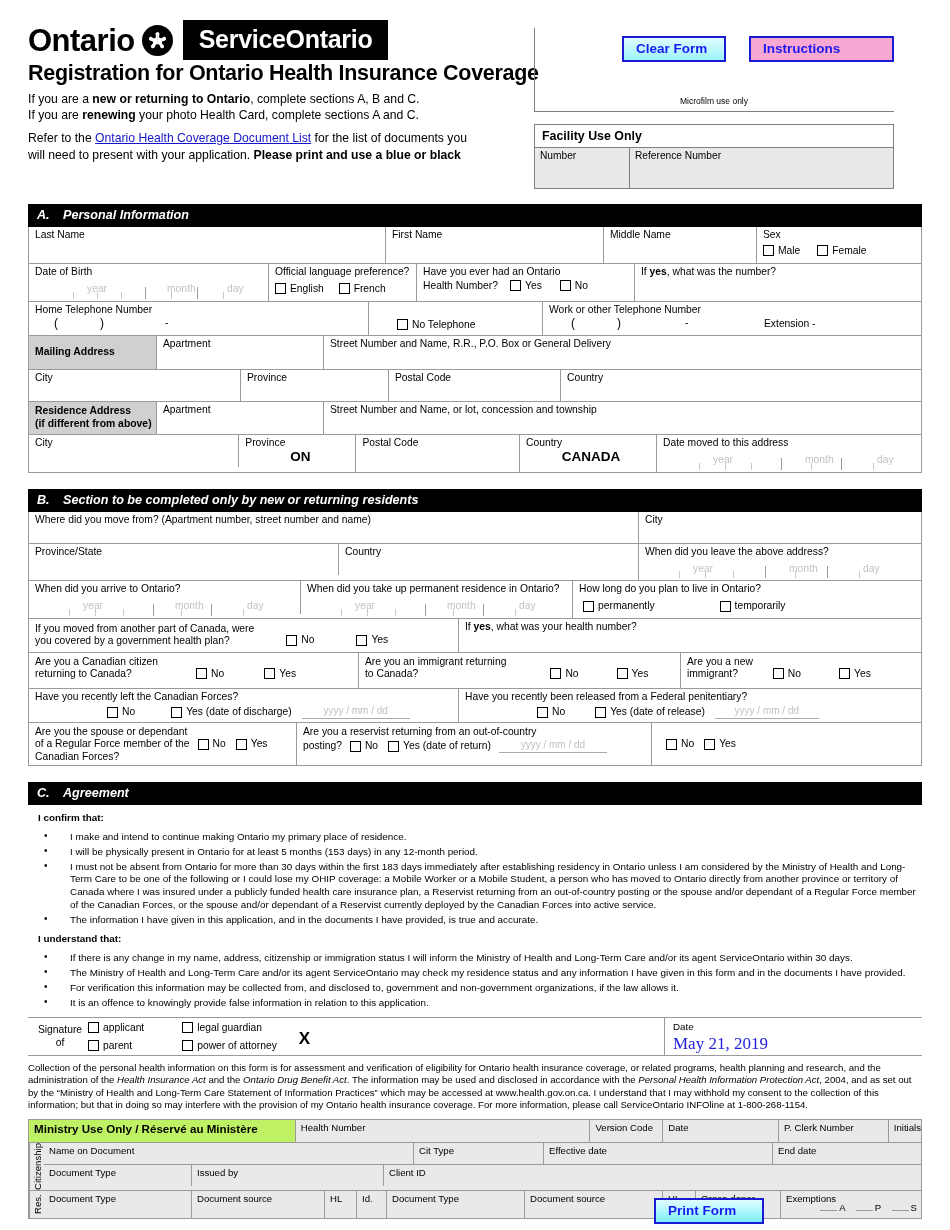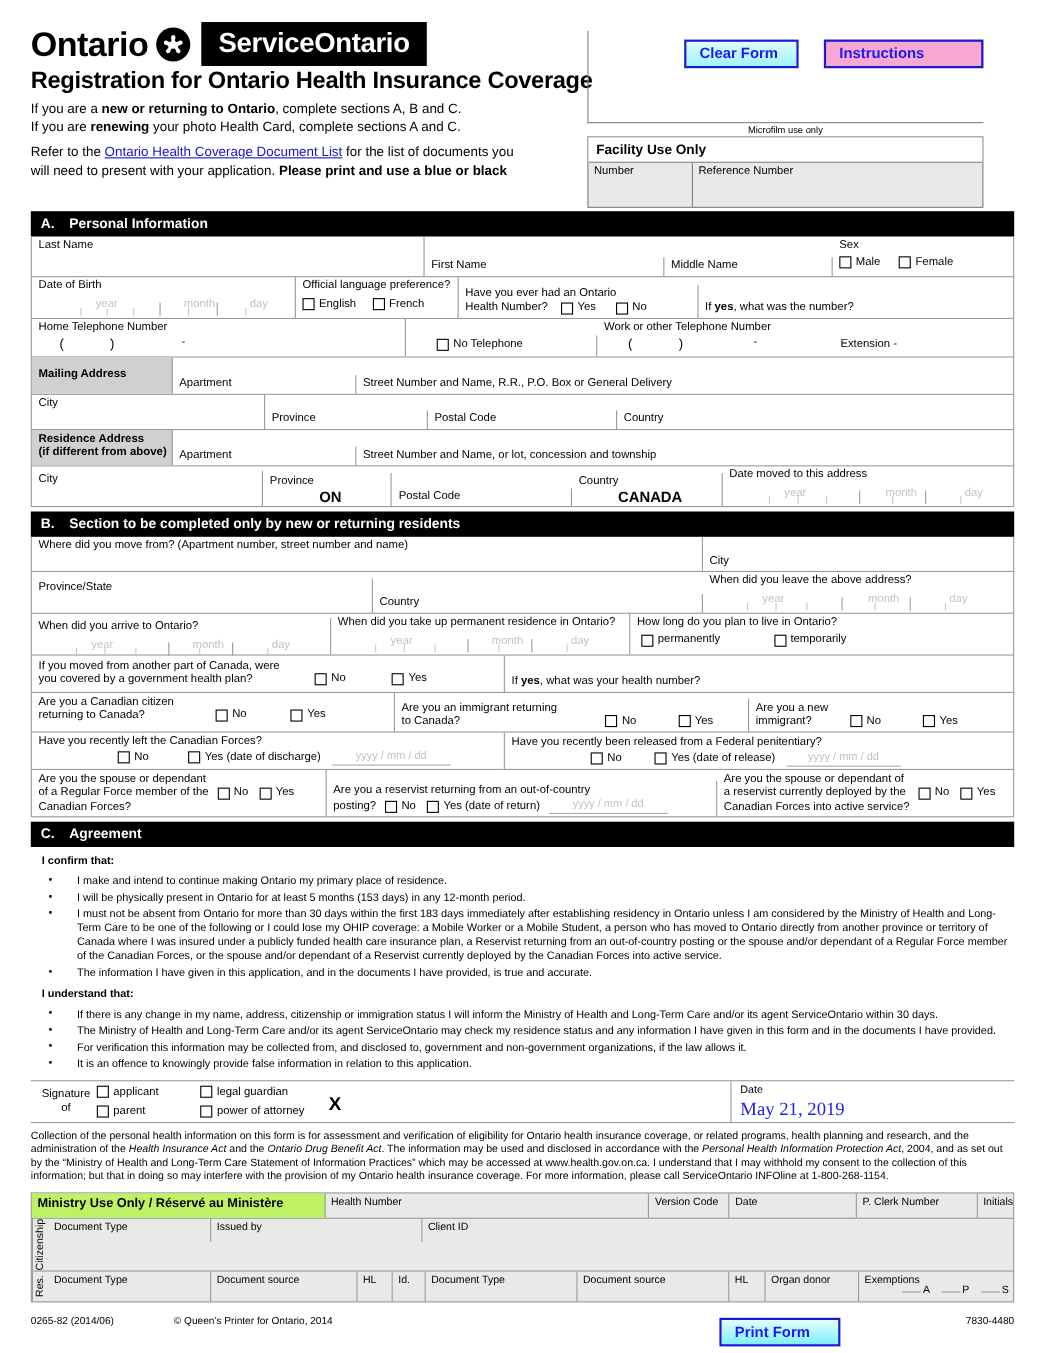--- a/index.html
+++ b/index.html
@@ -25,38 +25,38 @@
   .title { font-size:21.5px; font-weight:bold; letter-spacing:-0.3px; margin-top:9px; }
   .lead { font-size:12.2px; line-height:16.2px; margin-top:5px; max-width:560px; }
   .lead b { font-weight:bold; }
   .lead p { margin:0; }
   .lead .gap { height:7px; }
   .lnk { color:#1414c8; text-decoration:underline; }
 
   
   .microfilm-box { position:absolute; right:28px; top:28px; width:360px; height:84px;
                    border-left:1px solid #808080; border-bottom:1px solid #808080; }
-  .microfilm-cap { position:absolute; right:28px; top:113px; width:360px; text-align:center;
+  .microfilm-cap { position:absolute; right:28px; top:96px; width:360px; text-align:center;
                    font-size:8.5px; color:#000; }
   .facility { position:absolute; right:28px; top:124px; width:360px; border:1px solid #808080;
               background:#e9e9e9; }
   .facility-title { font-size:12.4px; font-weight:bold; padding:4px 7px 4px 7px;
                     background:#fff; border-bottom:1px solid #808080; }
   .facility-body { display:flex; height:40px; }
   .facility-body .c1 { width:95px; border-right:1px solid #808080; padding:2px 5px; font-size:10.2px; }
   .facility-body .c2 { flex:1; padding:2px 5px; font-size:10.2px; }
 
   
   .sect { background:#000; color:#fff; font-size:12.6px; font-weight:bold;
-          padding:4px 0 5px 9px; margin-top:4px; }
+          padding:4px 0 5px 9px; margin-top:16px;font-style:italic; }
   .sect .ltr { display:inline-block; width:26px; }
 
   
   .tbl { border-left:1px solid #9a9a9a; border-right:1px solid #9a9a9a; }
-  .row { display:flex; border-bottom:1px solid #9a9a9a; position:relative;align-items:flex-end; }
+  .row { display:flex; border-bottom:1px solid #9a9a9a; position:relative; }
   .cell { position:relative; padding:2px 0 2px 6px; font-size:10.3px; line-height:12.6px;
           border-right:1px solid #9a9a9a; }
   .cell:last-child { border-right:none; }
   .lbl { font-size:10.3px; line-height:12.4px; }
   .grey { background:#d0d0d0; font-weight:bold; font-size:10.4px; }
 
   
   .cb { display:inline-block; width:11px; height:11px; border:1.2px solid #000;
         background:#fff; vertical-align:-1px; margin-right:4px; }
   .cbwrap { display:inline-flex; align-items:center; font-size:10.3px; margin-right:4px; white-space:nowrap; }
@@ -406,21 +406,21 @@
             <i class="seg" style="left:208px"></i>
         </div>
       </div>
       <div class="cell" style="flex:1">
         <span class="lbl">How long do you plan to live in Ontario?</span>
         <div style="margin-top:4px;padding-left:4px">
           <span class="cbwrap">
               <i class="cb"></i>
               <span>permanently</span>
             </span>
-          <span class="cbwrap" style="margin-left:42px">
+          <span class="cbwrap" style="margin-left:58px">
               <i class="cb"></i>
               <span>temporarily</span>
             </span>
         </div>
       </div>
     </div>
 
     <div class="row">
       <div class="cell" style="width:430px;height:33px;padding-top:4px">
         <div style="display:flex;align-items:center">
@@ -550,25 +550,20 @@
               <span>No</span>
             </span>
           <span class="cbwrap" style="margin-left:6px">
               <i class="cb"></i>
               <span>Yes (date of return)</span>
             </span>
           <span style="display:inline-block;width:108px;border-bottom:1px solid #aaa;color:#c2c2c2;font-size:10px;text-align:center;margin-left:4px">yyyy / mm / dd</span>
         </div>
       </div>
       <div class="cell" style="flex:1;padding-top:3px;display:flex;align-items:center">
-        <div>
-          <div class="lbl">Are you the spouse or dependant of</div>
-          <div class="lbl">a reservist currently deployed by the</div>
-          <div class="lbl">Canadian Forces into active service?</div>
-        </div>
         <span class="cbwrap" style="margin-left:8px">
             <i class="cb"></i>
             <span>No</span>
           </span>
         <span class="cbwrap" style="margin-left:6px">
             <i class="cb"></i>
             <span>Yes</span>
           </span>
       </div>
     </div>
@@ -637,20 +632,26 @@
       <div class="mc" style="width:390px"><span>Health Number</span></div>
       <div class="mc" style="width:95px"><span>Version Code</span></div>
       <div class="mc" style="width:152px"><span>Date</span></div>
       <div class="mc" style="width:144px"><span>P. Clerk Number</span></div>
       <div class="mc" style="flex:1"><span>Initials</span></div>
     </div>
 
     <div style="display:flex">
       <div class="mc vert" style="width:15px;border-right:1px solid #9a9a9a;padding:0">Citizenship</div>
       <div style="flex:1">
+        <div class="mrow">
+          <div class="mc" style="width:370px;height:21px"><span>Name on Document</span></div>
+          <div class="mc" style="width:130px"><span>Cit Type</span></div>
+          <div class="mc" style="width:229px"><span>Effective date</span></div>
+          <div class="mc" style="flex:1"><span>End date</span></div>
+        </div>
         <div class="mrow">
           <div class="mc" style="width:148px;height:21px"><span>Document Type</span></div>
           <div class="mc" style="width:192px"><span>Issued by</span></div>
           <div class="mc" style="flex:1"><span>Client ID</span></div>
         </div>
       </div>
     </div>
 
     <div style="display:flex;border-top:1px solid #9a9a9a">
       <div class="mc vert" style="width:15px;border-right:1px solid #9a9a9a;padding:0">Res.</div>

